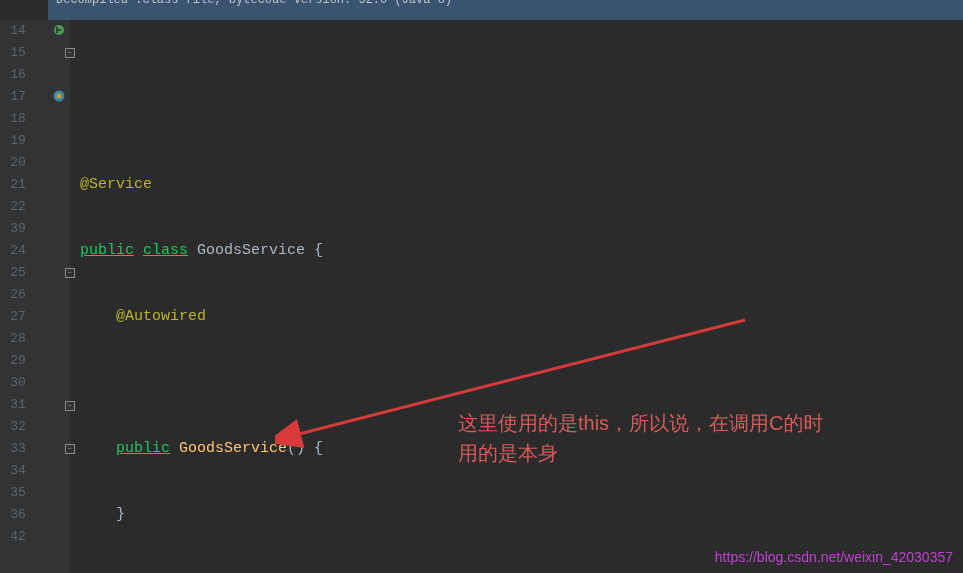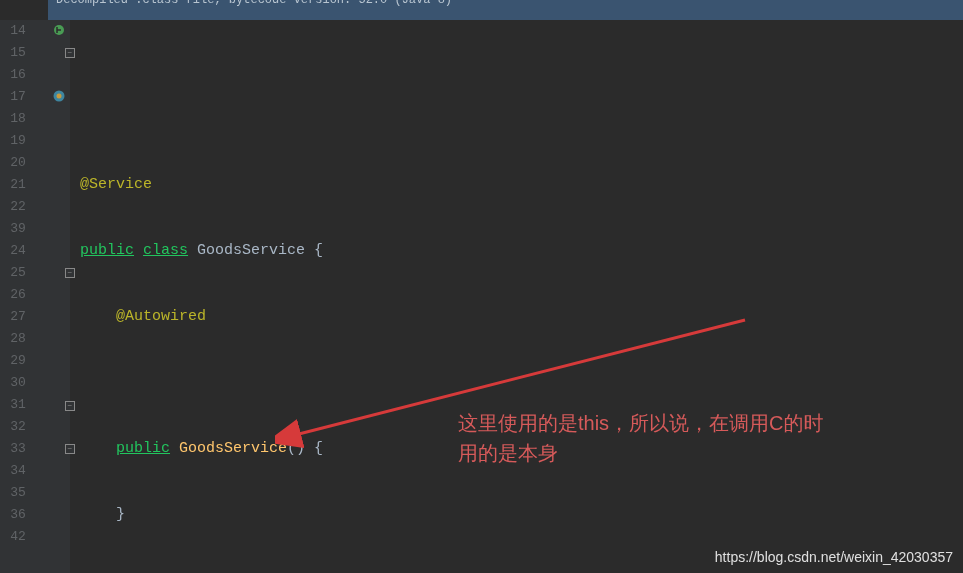--- a/index.html
+++ b/index.html
@@ -92,21 +92,21 @@
     .arrow-svg {
       position: absolute;
       left: 275px;
       top: 300px;
       pointer-events: none;
     }
     .watermark {
       position: absolute;
       right: 10px;
       bottom: 8px;
-      color: #ffffff;
+      color: #d946ef;
       font-family: Arial, sans-serif;
       font-size: 14px;
       opacity: 0.85;
     }
   </style>
 </head>
 <body>
 
 <div class="header-bar">Decompiled .class file, bytecode version: 52.0 (Java 8)</div>
 

